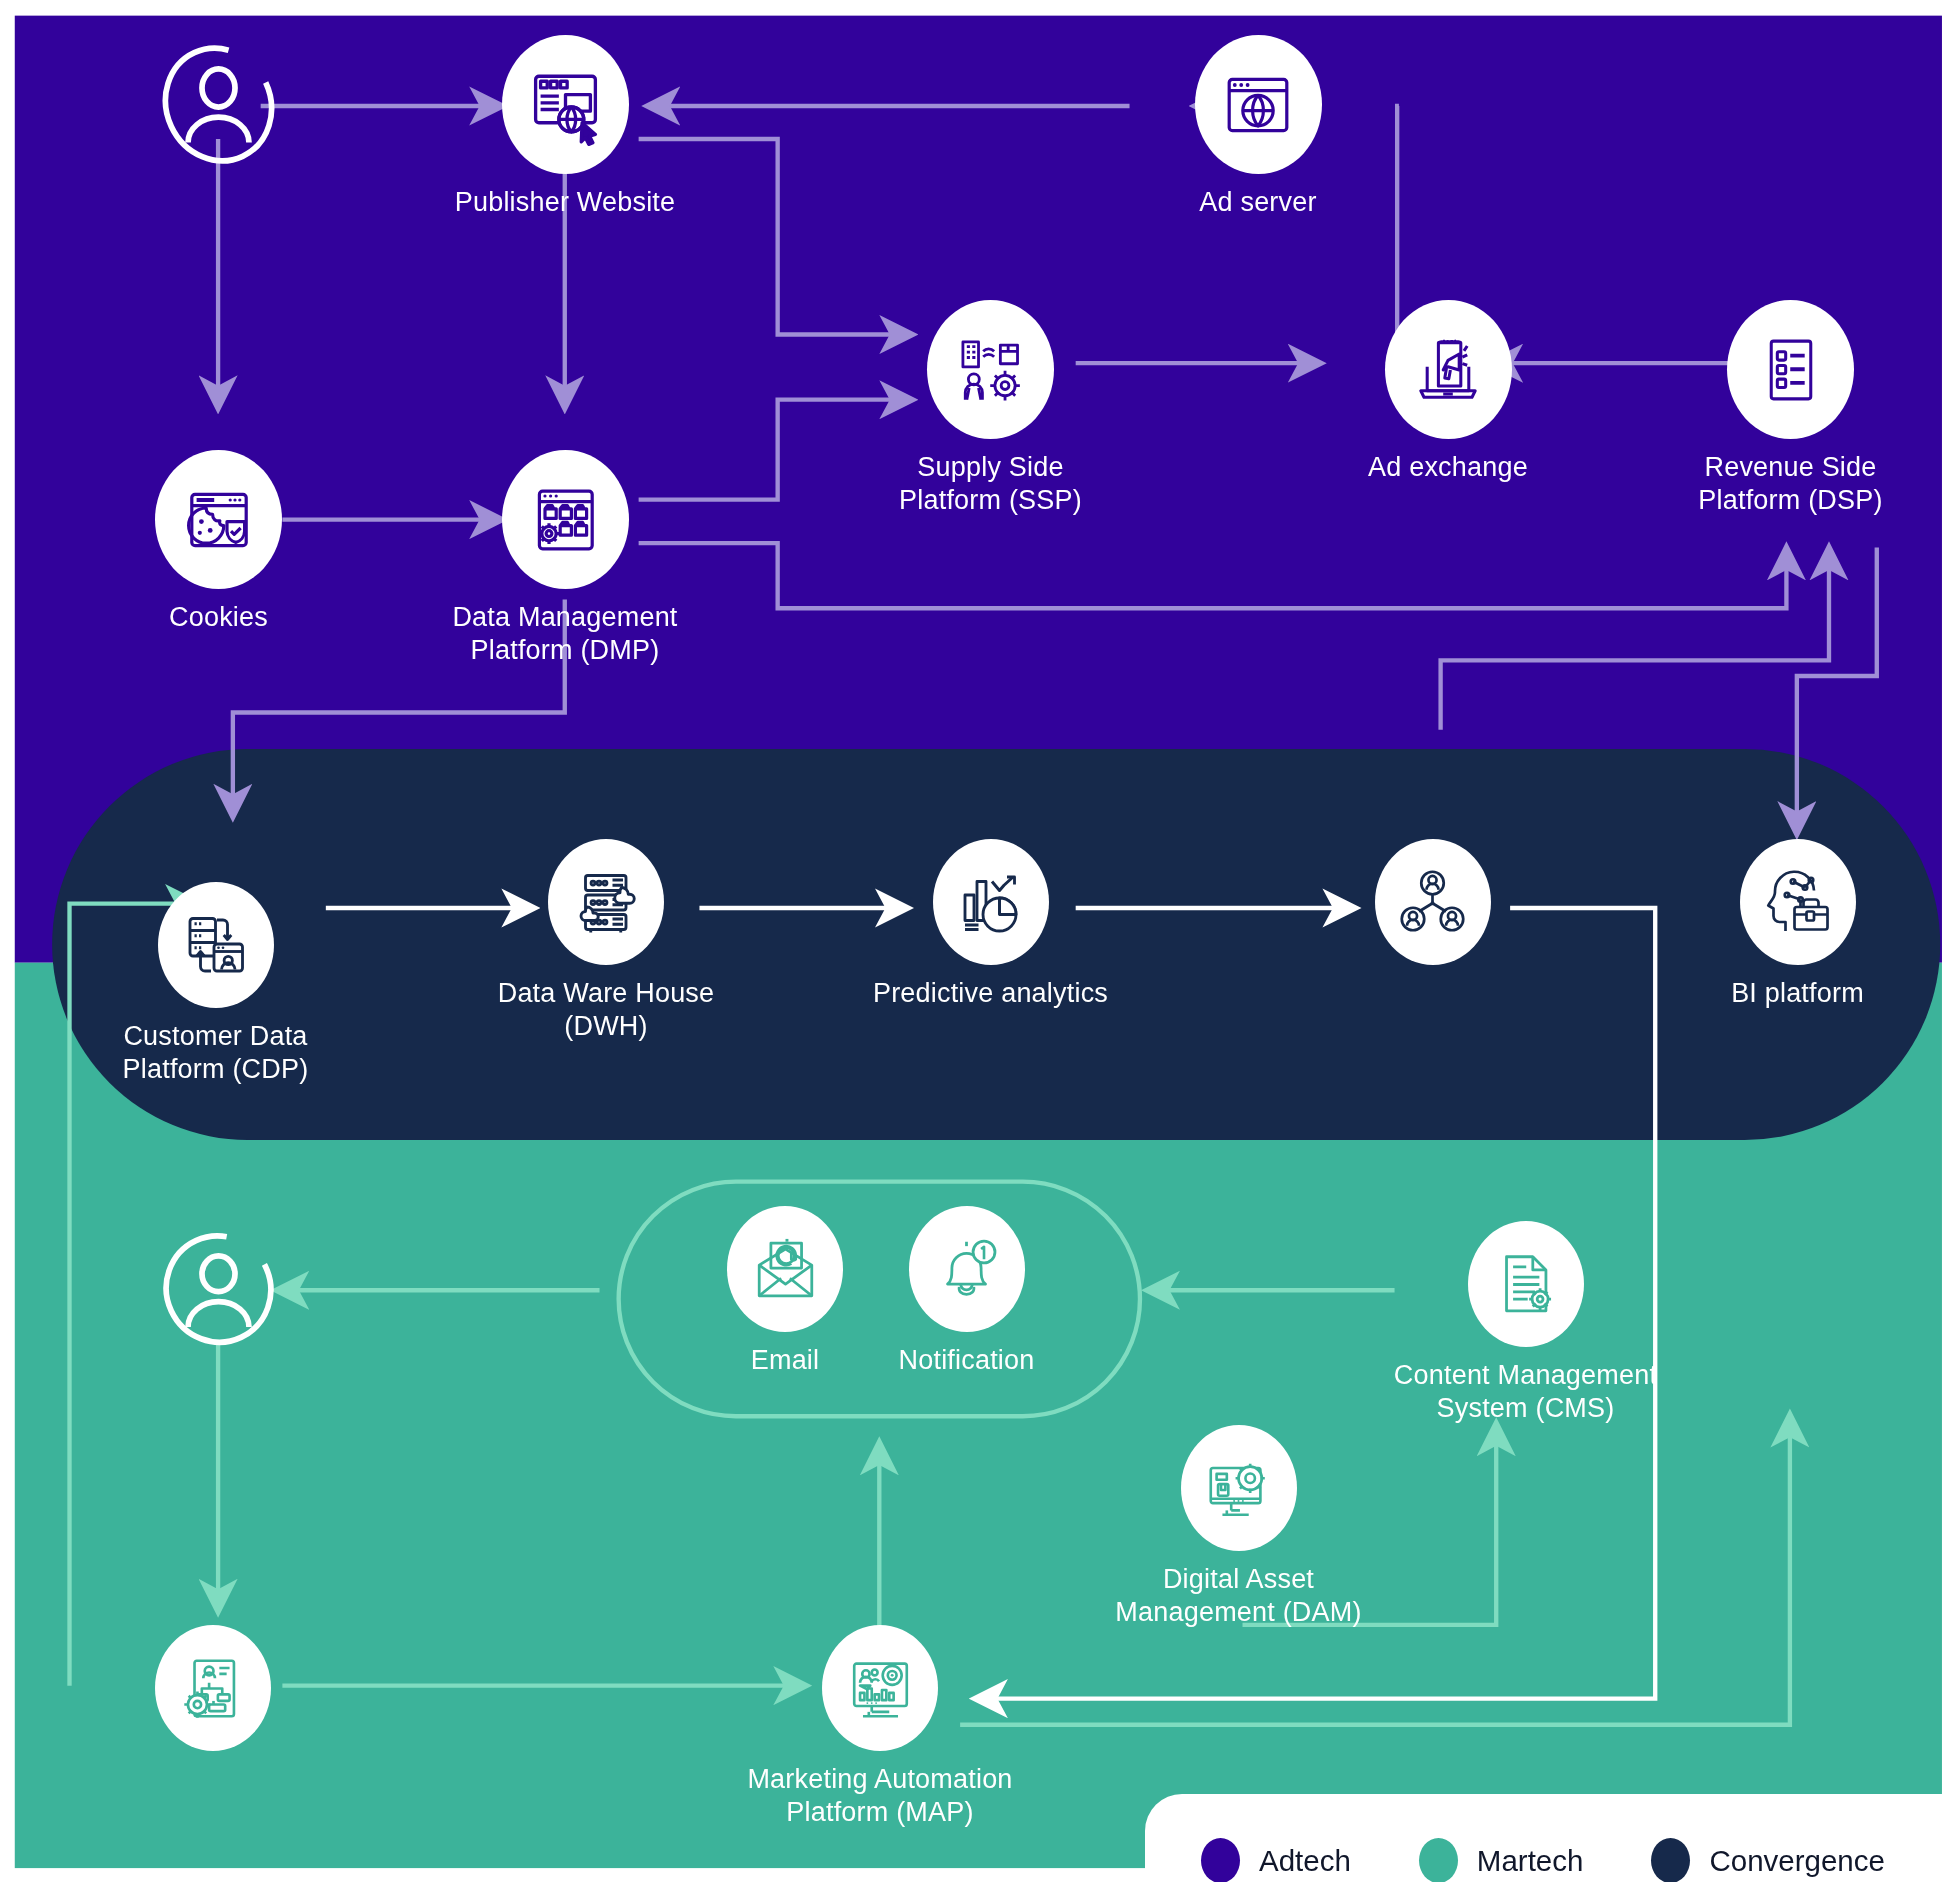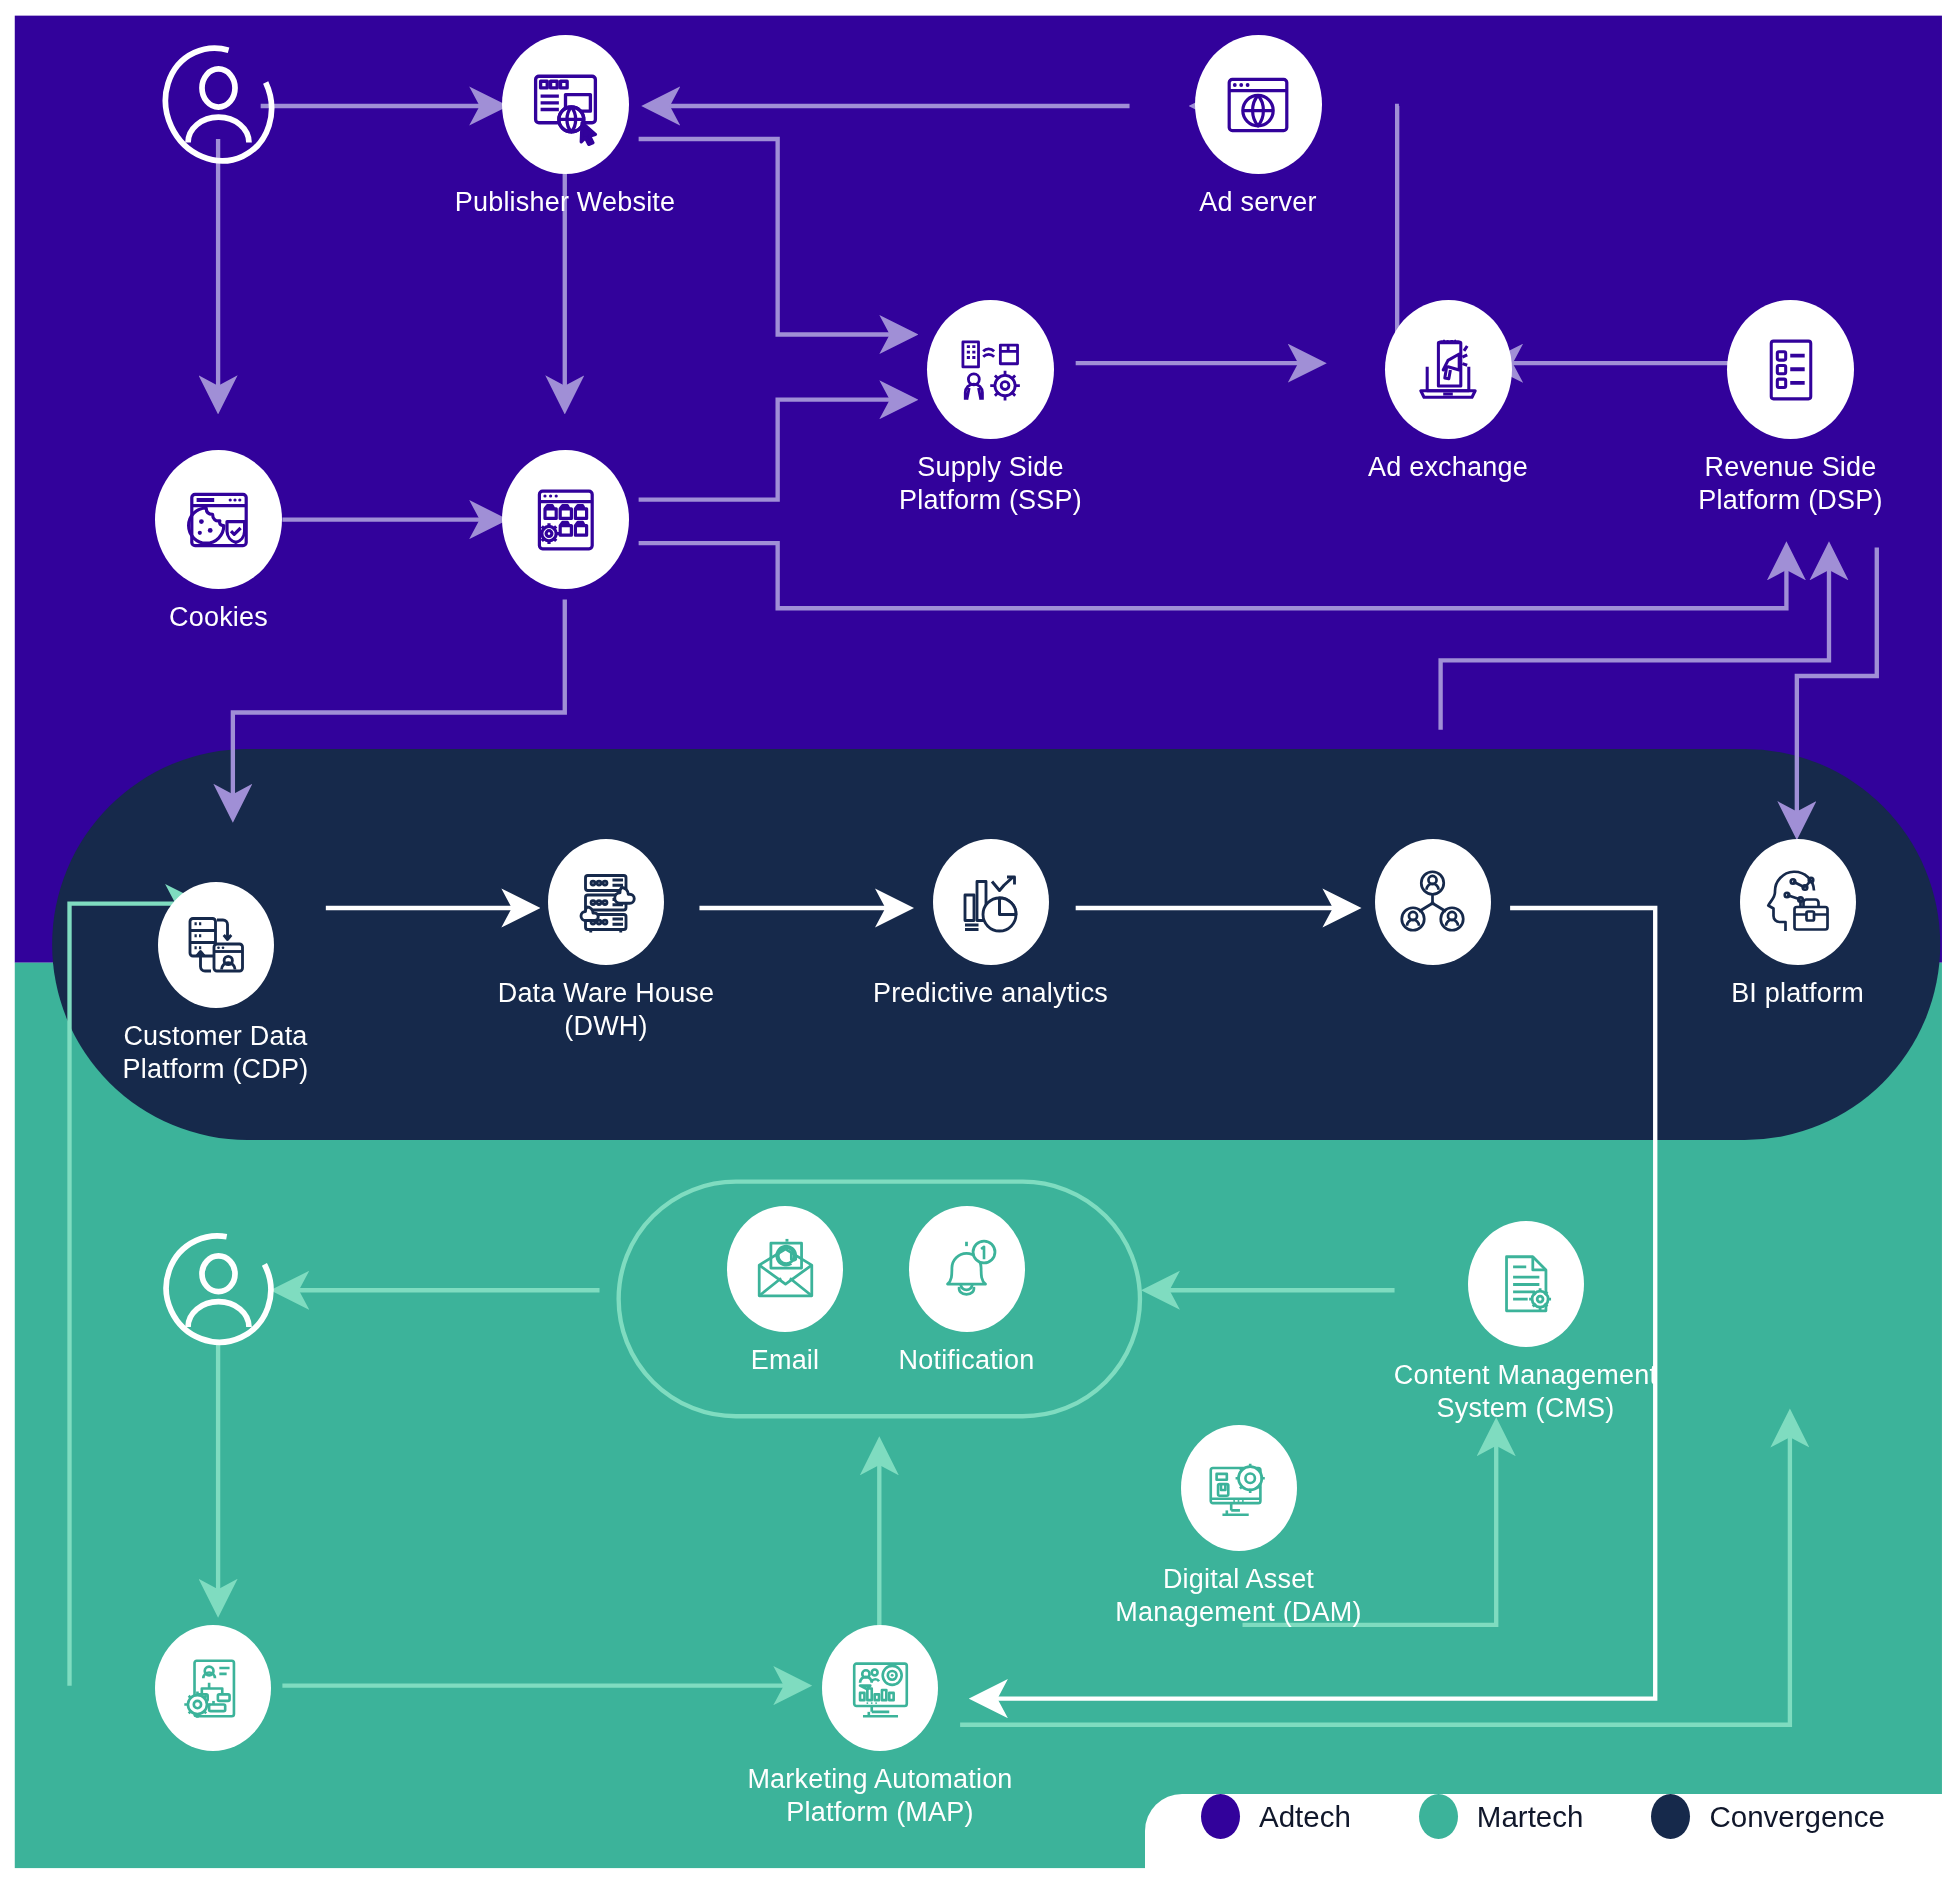--- a/index.html
+++ b/index.html
@@ -2,21 +2,21 @@
 <html style="font-size:14px"><head>
 <meta charset="utf-8">
 <style>
   html,body{margin:0;padding:0;background:#ffffff;}
   body{width:1955px;height:1882px;font-family:"Liberation Sans",sans-serif;}
   #stage{position:relative;width:1955px;height:1882px;overflow:hidden;background:#ffffff;}
   #diagram{position:absolute;inset:0;}
   .node{position:absolute;display:flex;flex-direction:column;align-items:center;}
   .bubble{border-radius:50%;background:#ffffff;display:flex;align-items:center;justify-content:center;}
   .node .lbl{margin-top:12px;text-align:center;color:#ffffff;line-height:1.22;white-space:pre-line;font-size:27px;letter-spacing:0.2px;}
-  .legend{position:absolute;background:#ffffff;border-radius:37px 0 0 0;display:flex;align-items:flex-start;}
+  .legend{position:absolute;background:#ffffff;border-radius:37px 0 0 0;display:flex;align-items:flex-end;}
   .legend .item{display:flex;align-items:center;margin-right:68px;}
   .legend .dot{width:39px;height:45px;border-radius:50%;margin-right:19px;}
   .legend .txt{font-size:29.5px;color:#10172b;}
 </style>
 </head>
 <body>
 
 <div id="stage">
 
   <svg id="diagram" viewBox="0 0 2250 2166">
@@ -177,20 +177,22 @@
           <path d="M44 36h14v12H44zM44 36l3-4h6l2 4"></path>
           <path d="M63 36h14v12H63zM63 36l3-4h6l2 4"></path>
           <path d="M44 57h14v12H44zM44 57l3-4h6l2 4"></path>
           <path d="M63 57h14v12H63zM63 57l3-4h6l2 4"></path>
           <circle cx="30" cy="67" r="9"></circle>
             <circle cx="30" cy="67" r="3.6"></circle>
           <path d="M30 54v5M30 75v5M17 67h5M38 67h5M21 58l4 4M35 72l4 4M39 58l-4 4M25 72l-4 4"></path>
         </g>
       </svg>
     </div>
+    <div class="lbl">Data Management
+Platform (DMP)</div>
   </div>
 
   <div class="node" style="left:869px;top:300px;width:243px;">
     <div class="bubble" style="width:127px;height:139px;">
       <svg viewBox="0 0 100 100" width="78" height="78">
         <g fill="none" stroke="#32029B" stroke-width="3.6" stroke-linejoin="round">
           <rect x="14" y="14" width="20" height="32"></rect>
           <path d="M19 20h4M26 20h4M19 27h4M26 27h4M19 34h4M26 34h4"></path>
           <rect x="62" y="18" width="22" height="24"></rect>
           <path d="M62 26h22M72 18v8"></path>

